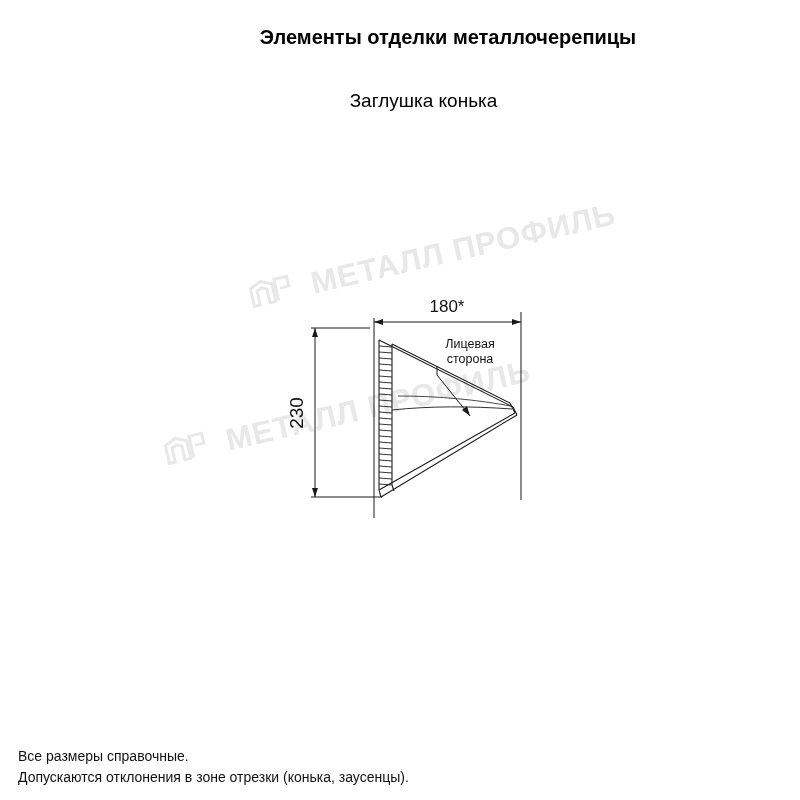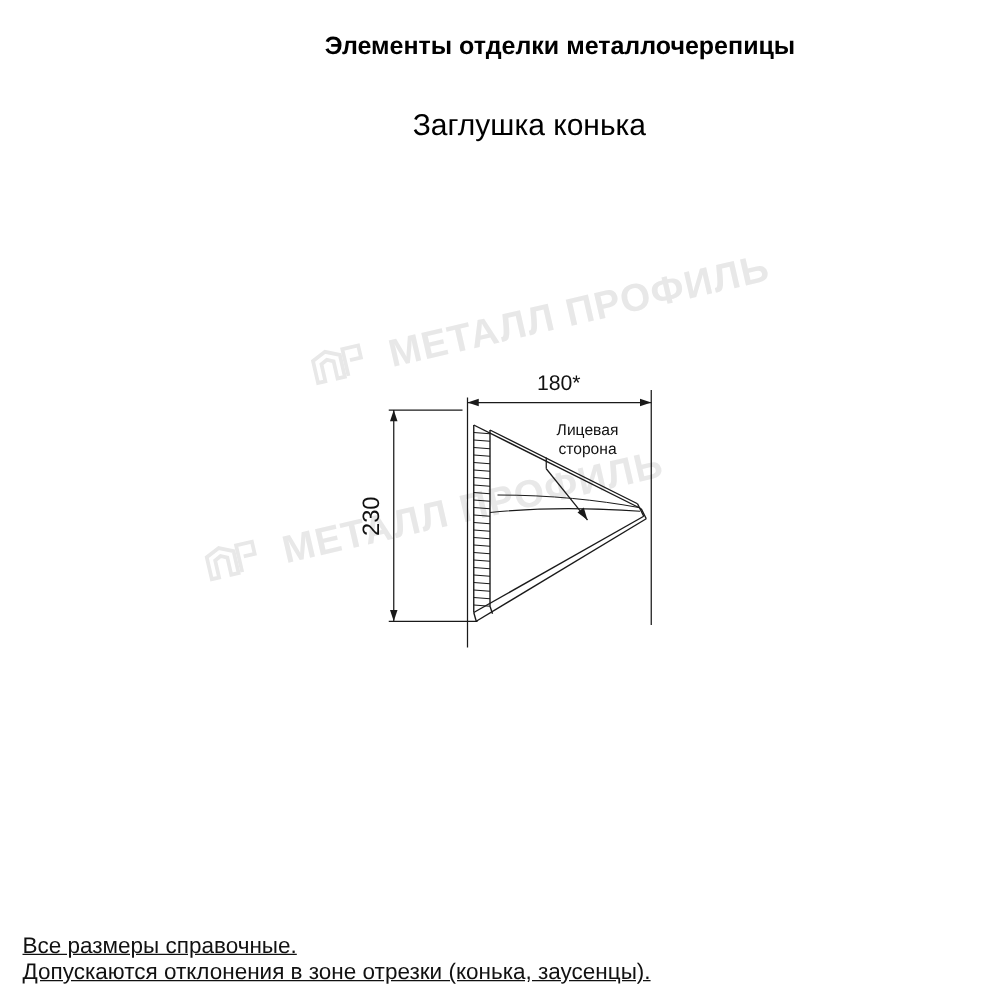--- a/index.html
+++ b/index.html
@@ -35,21 +35,21 @@
     padding-left: 48px;
   }
   .subtitle-block {
     position: absolute;
     top: 88px;
     left: 0;
     width: 800px;
     text-align: center;
   }
   .subtitle-line {
-    font-size: 24px;
+    font-size: 19px;
     color: #000;
     line-height: 26px;
     margin-left: 47px;
   }
   .subtitle-line.code {
     margin-top: 10px;
     letter-spacing: 0.5px;
   }
 
   
@@ -82,24 +82,23 @@
     display: inline-block;
     vertical-align: middle;
     margin-right: 8px;
   }
 
   
   .footer {
     position: absolute;
     left: 18px;
     bottom: 12px;
-    font-size: 18px;
+    font-size: 14px;
     color: #111;
     line-height: 21px;
-    text-decoration: underline;
   }
 </style>
 </head>
 <body>
 
 <div class="page">
 
   <div class="watermark wm-1">
     <span class="wm-logo">
       <svg width="46" height="30" viewBox="0 0 46 30">

